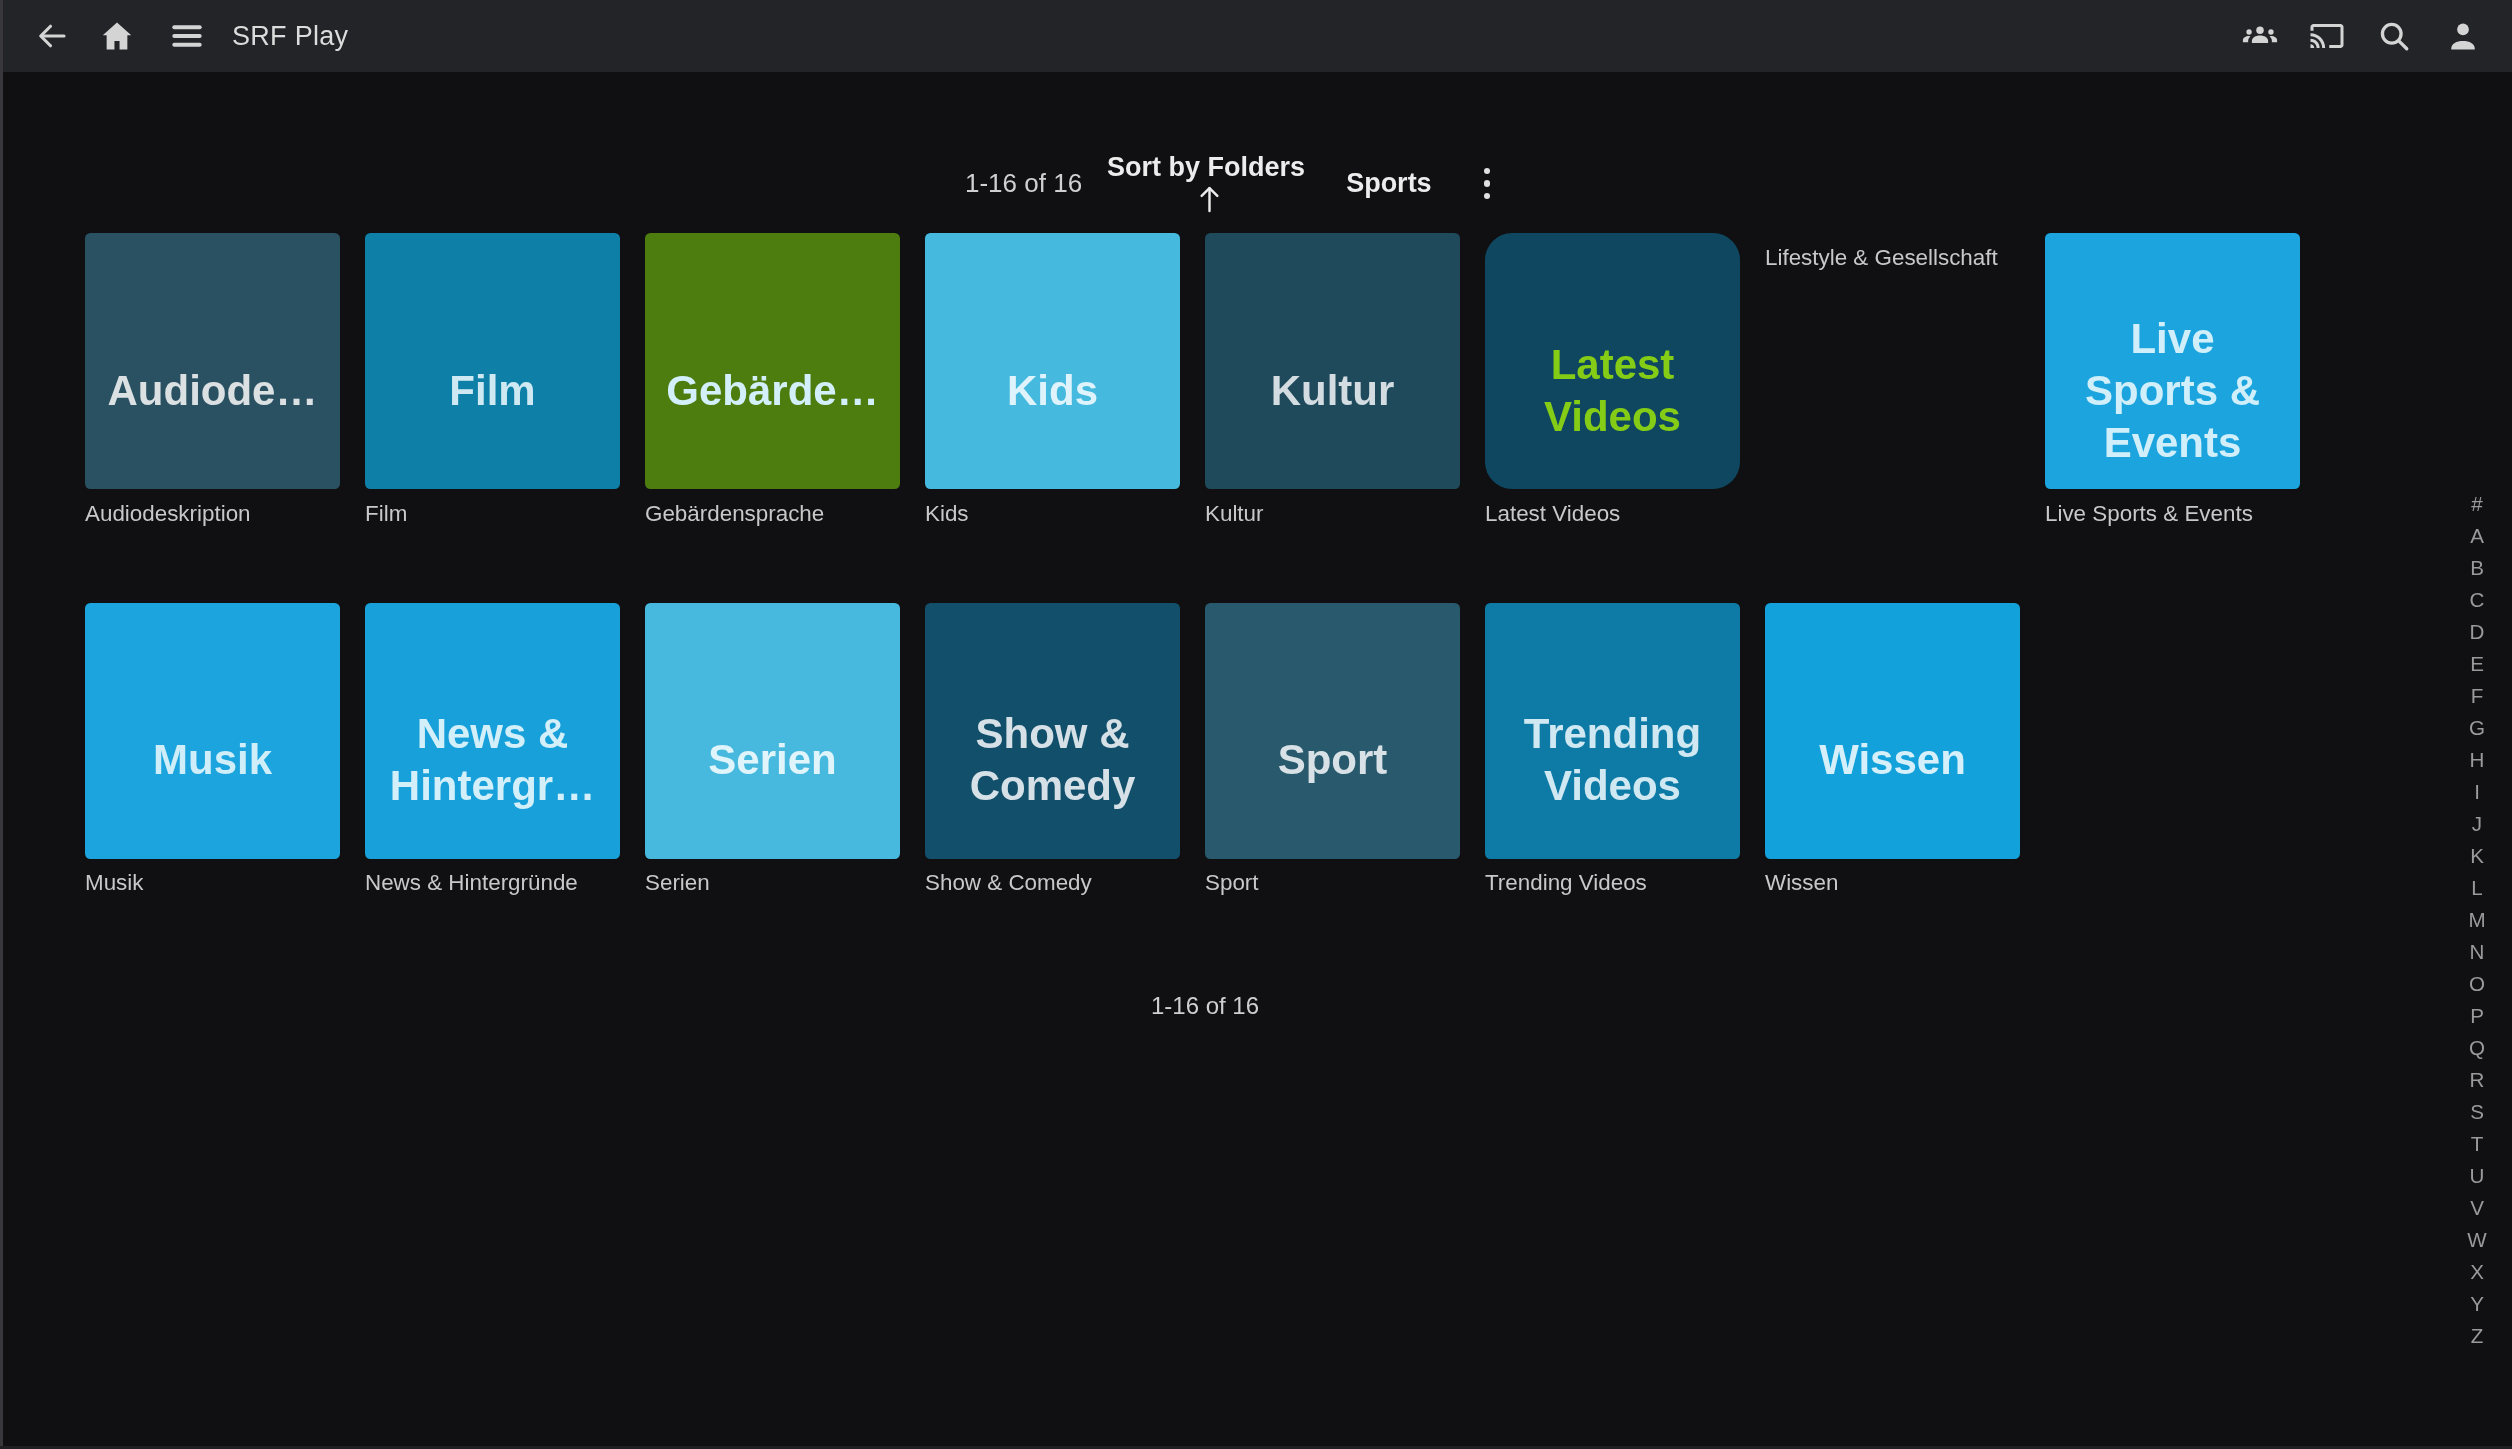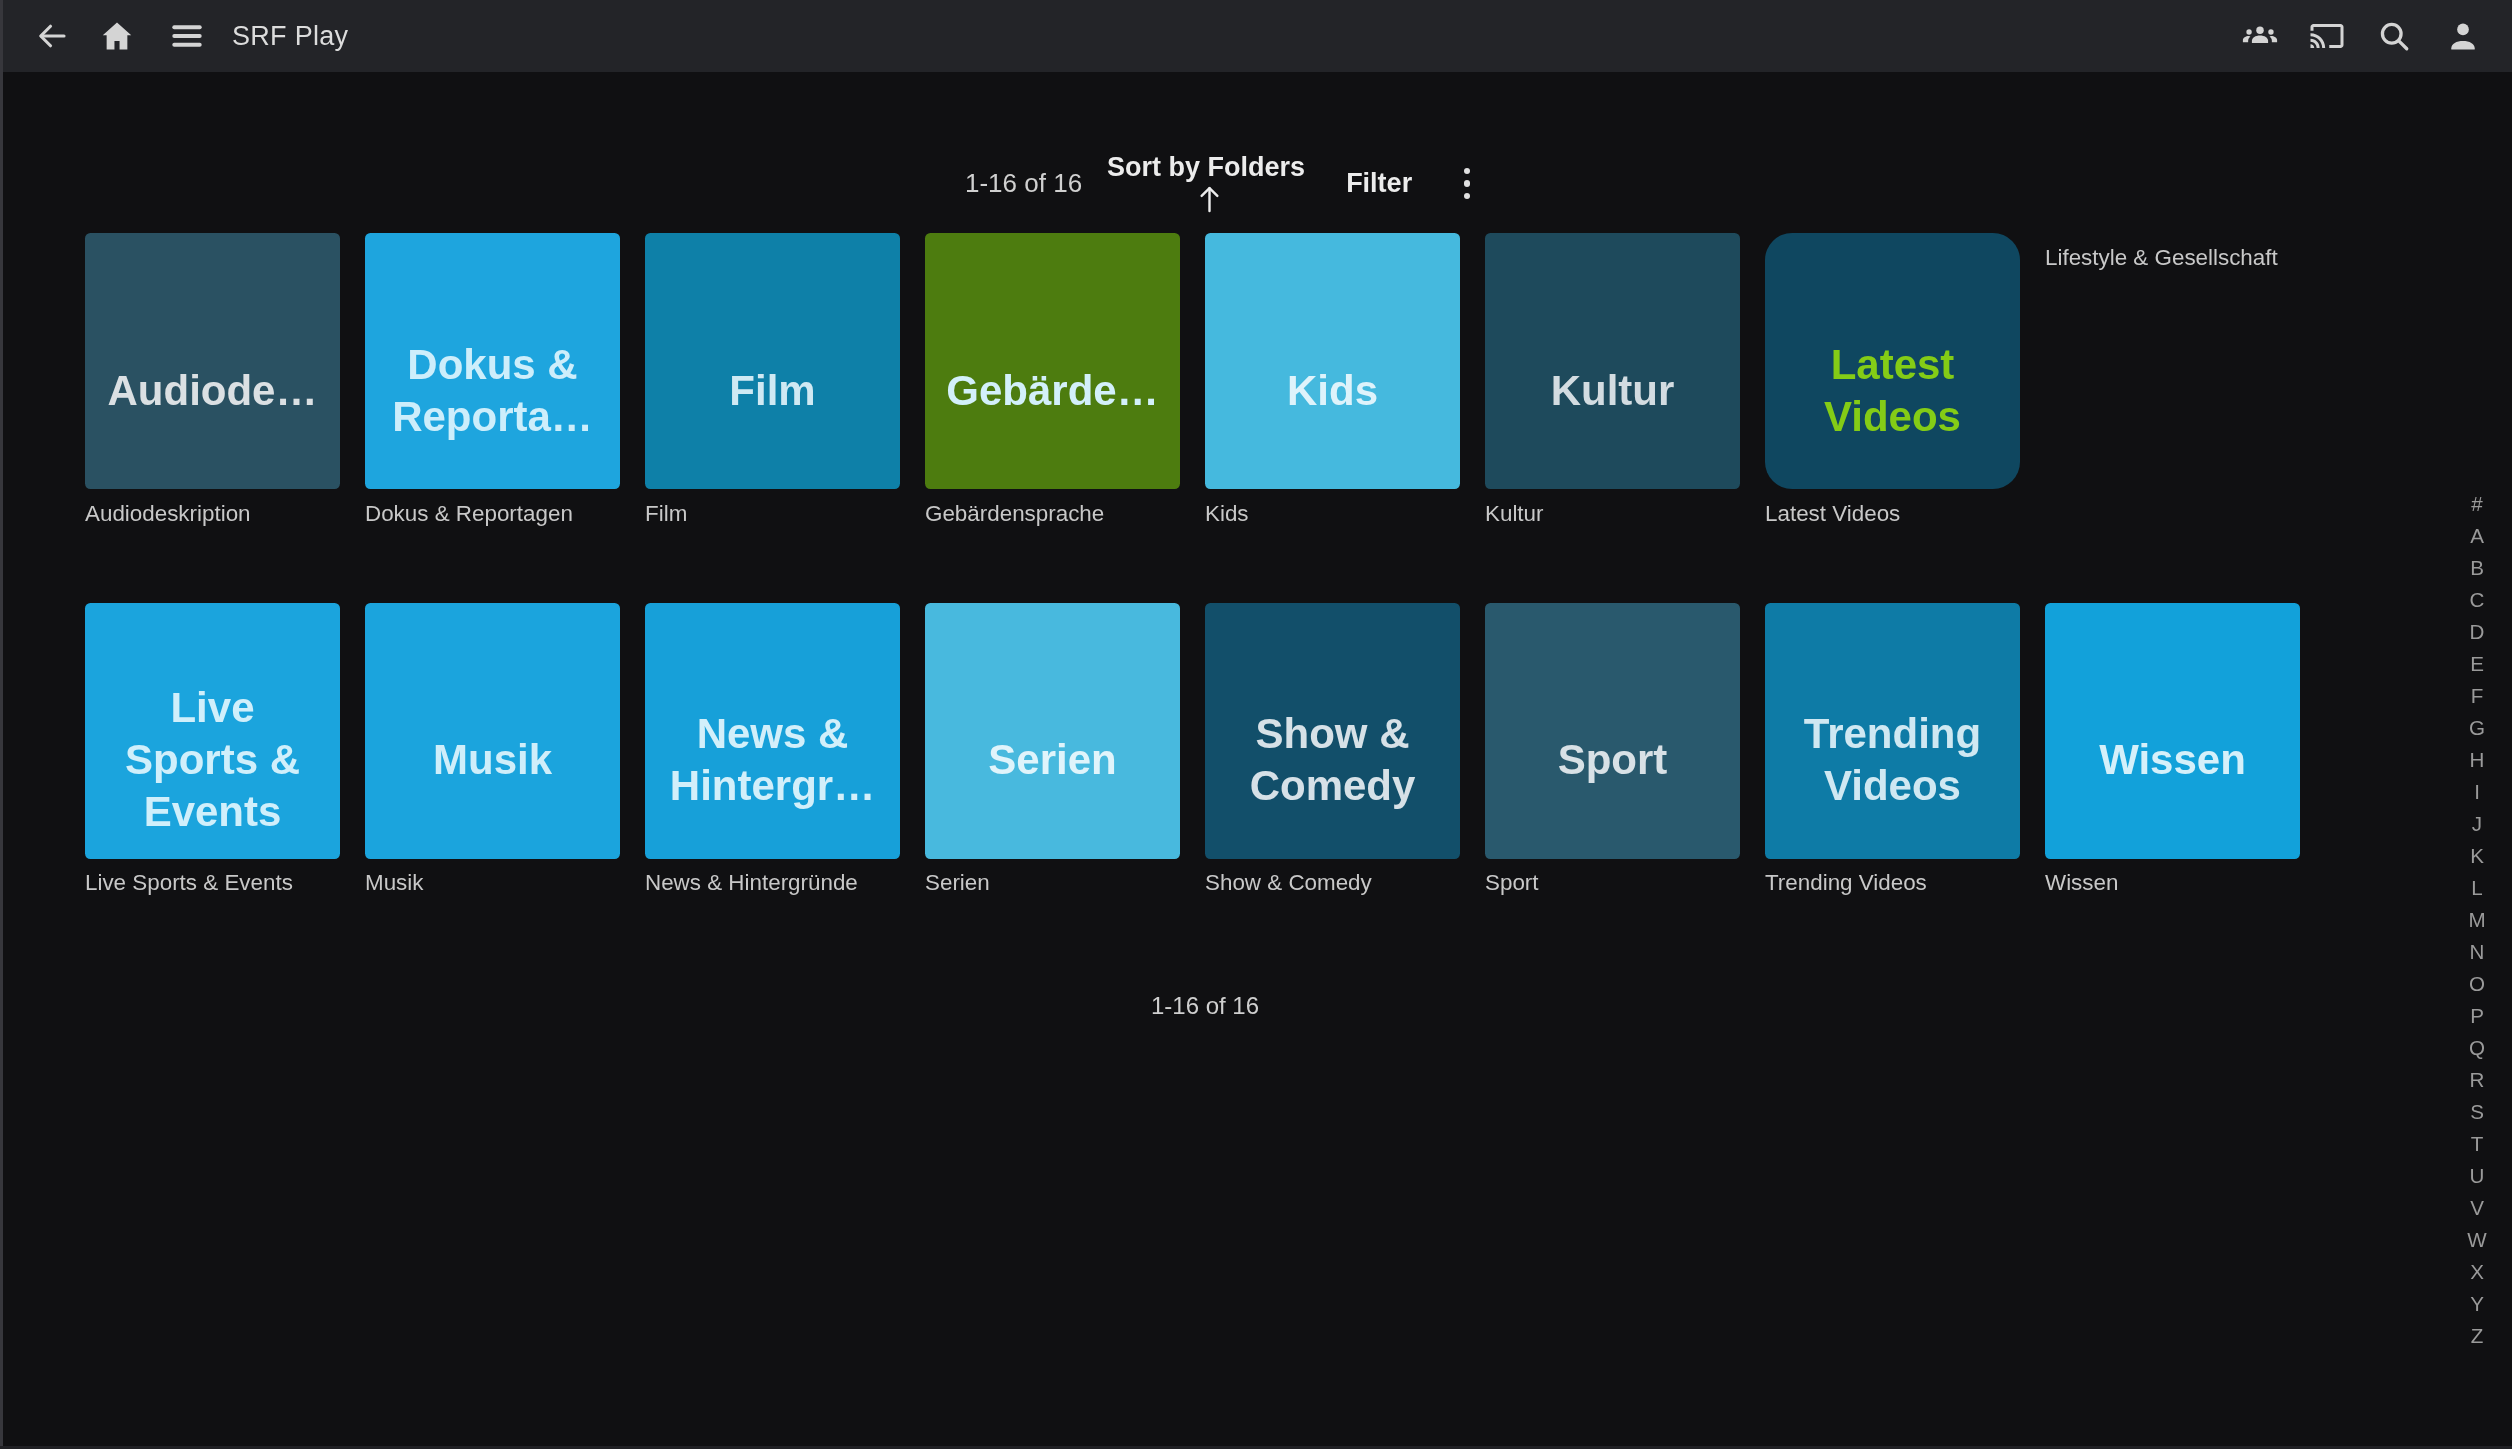--- a/index.html
+++ b/index.html
@@ -109,44 +109,37 @@
     <span class="ctl-paging">1-16 of 16</span>
     <span class="ctl-sort">
       <span class="ctl-sort-label">Sort by Folders</span>
       <span class="ctl-sort-arrow">
         <svg width="29" height="32" viewBox="0 0 24 26" fill="none" stroke="#ececec" stroke-width="2" stroke-linecap="round" stroke-linejoin="round">
             <path d="M12 23V4"></path>
             <path d="M5.5 10.5 12 4l6.5 6.5"></path>
           </svg>
       </span>
     </span>
-    <span class="ctl-filter">Filter</span>
+    <span class="ctl-filter">Sports</span>
     <span class="ctl-kebab">
         <i></i>
         <i></i>
         <i></i>
       </span>
   </div>
 
   <div class="grid">
 
     <div class="cell">
       <div class="tile" style="background-color: rgb(42, 81, 98); color: rgb(219, 224, 227);">
         <div class="ln">Audiode…</div>
       </div>
       <div class="caption">Audiodeskription</div>
     </div>
 
-    <div class="cell">
-      <div class="tile" style="background-color: rgb(30, 165, 222); color: rgb(205, 238, 251);">
-        <div class="ln">Dokus &amp;</div>
-        <div class="ln">Reporta…</div>
-      </div>
-      <div class="caption">Dokus &amp; Reportagen</div>
-    </div>
 
     <div class="cell">
       <div class="tile" style="background-color: rgb(14, 128, 168); color: rgb(207, 233, 243);">
         <div class="ln">Film</div>
       </div>
       <div class="caption">Film</div>
     </div>
 
     <div class="cell">
       <div class="tile" style="background-color: #4d7c0f; color: rgb(211, 240, 250);">

